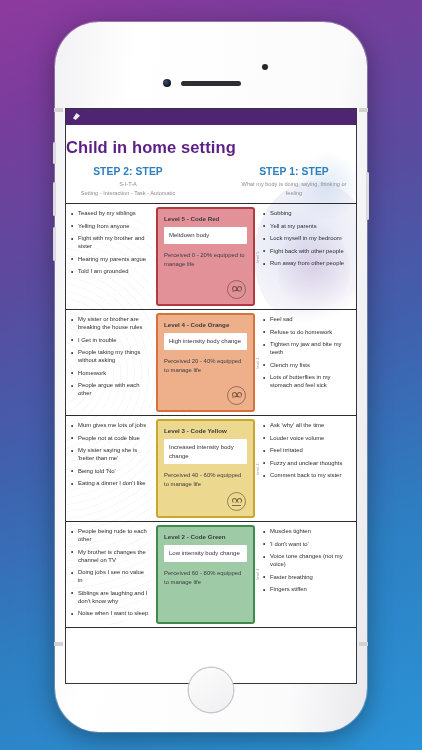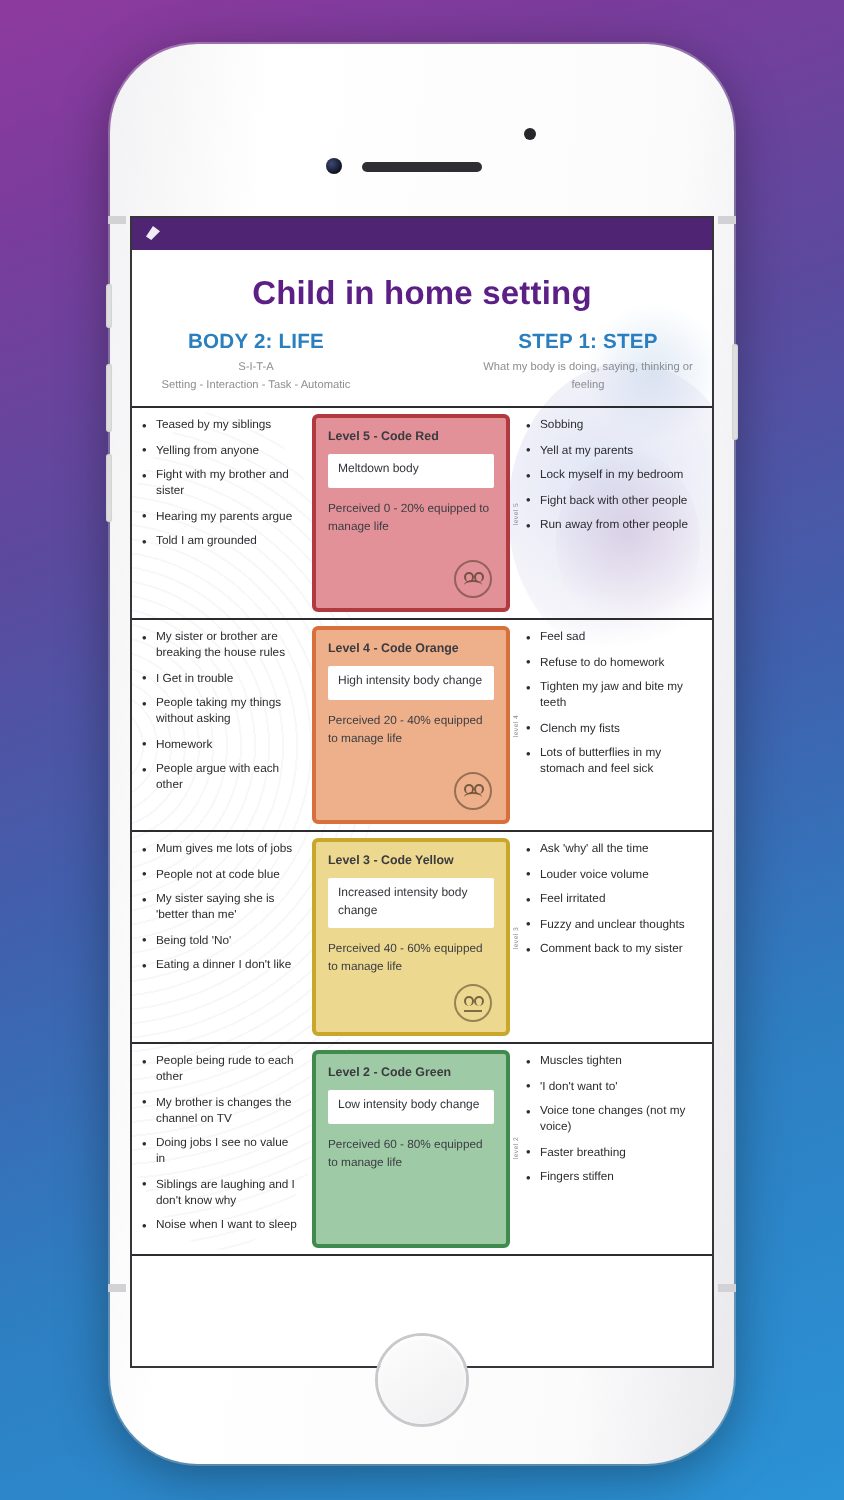--- a/index.html
+++ b/index.html
@@ -45,21 +45,21 @@
   #page{position:relative;height:558px;background:#fff;overflow:hidden;}
   
   .blob{position:absolute;border-radius:50%;pointer-events:none;}
   .blob1{right:-18px;top:56px;width:120px;height:150px;background:radial-gradient(circle at 40% 40%,rgba(186,199,232,.45),rgba(205,196,226,.18) 60%,rgba(255,255,255,0) 72%);}
   .blob2{right:6px;top:100px;width:72px;height:92px;background:radial-gradient(circle at 50% 45%,rgba(203,182,214,.5),rgba(255,255,255,0) 70%);}
   .blob3{right:-6px;top:26px;width:70px;height:70px;background:radial-gradient(circle at 50% 50%,rgba(178,203,230,.4),rgba(255,255,255,0) 70%);}
   .swirl{position:absolute;left:-30px;top:80px;width:150px;height:420px;
          background:repeating-radial-gradient(circle at 10% 40%,rgba(0,0,0,0) 0 6px,rgba(120,120,130,.055) 6px 7px);
          border-radius:50%;pointer-events:none;}
 
-  #title{text-align:center;font-size:16.5px;font-weight:bold;color:#5c1f86;letter-spacing:.1px;padding-top:13px;position:relative;}
+  #title{font-size:16.5px;font-weight:bold;color:#5c1f86;letter-spacing:.1px;padding-top:13px;position:relative;}
 
   #steps{display:flex;justify-content:space-between;padding:9px 6px 0 6px;position:relative;}
   .step{width:112px;text-align:center;}
   .step-title{font-size:10.3px;font-weight:bold;color:#2c7fbe;letter-spacing:.1px;}
   .step-sub{font-size:5.6px;color:#8d8d93;line-height:1.55;margin-top:3px;}
 
   
   #matrix{margin-top:6px;position:relative;}
   .row{display:flex;align-items:stretch;border-top:1px solid #2b2b30;min-height:106px;box-sizing:border-box;}
   .row:last-child{border-bottom:1px solid #2b2b30;}
@@ -118,21 +118,21 @@
     <div id="page">
       <span class="swirl"></span>
       <span class="blob blob1"></span>
       <span class="blob blob2"></span>
       <span class="blob blob3"></span>
 
       <div id="title">Child in home setting</div>
 
       <div id="steps">
         <div class="step">
-          <div class="step-title">BODY 2: LIFE</div>
+          <div class="step-title">STEP 2: STEP</div>
           <div class="step-sub" style="white-space:pre-line">S-I-T-A
 Setting - Interaction - Task - Automatic</div>
         </div>
         <div class="step">
           <div class="step-title">STEP 1: STEP</div>
           <div class="step-sub">What my body is doing, saying, thinking or feeling</div>
         </div>
       </div>
 
       <div id="matrix">

